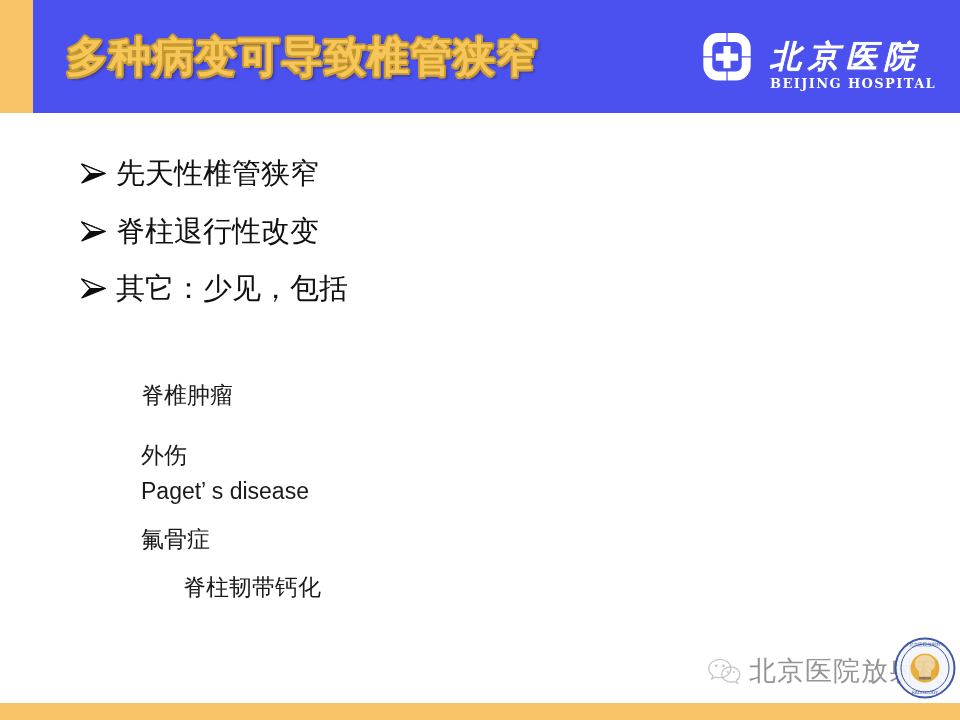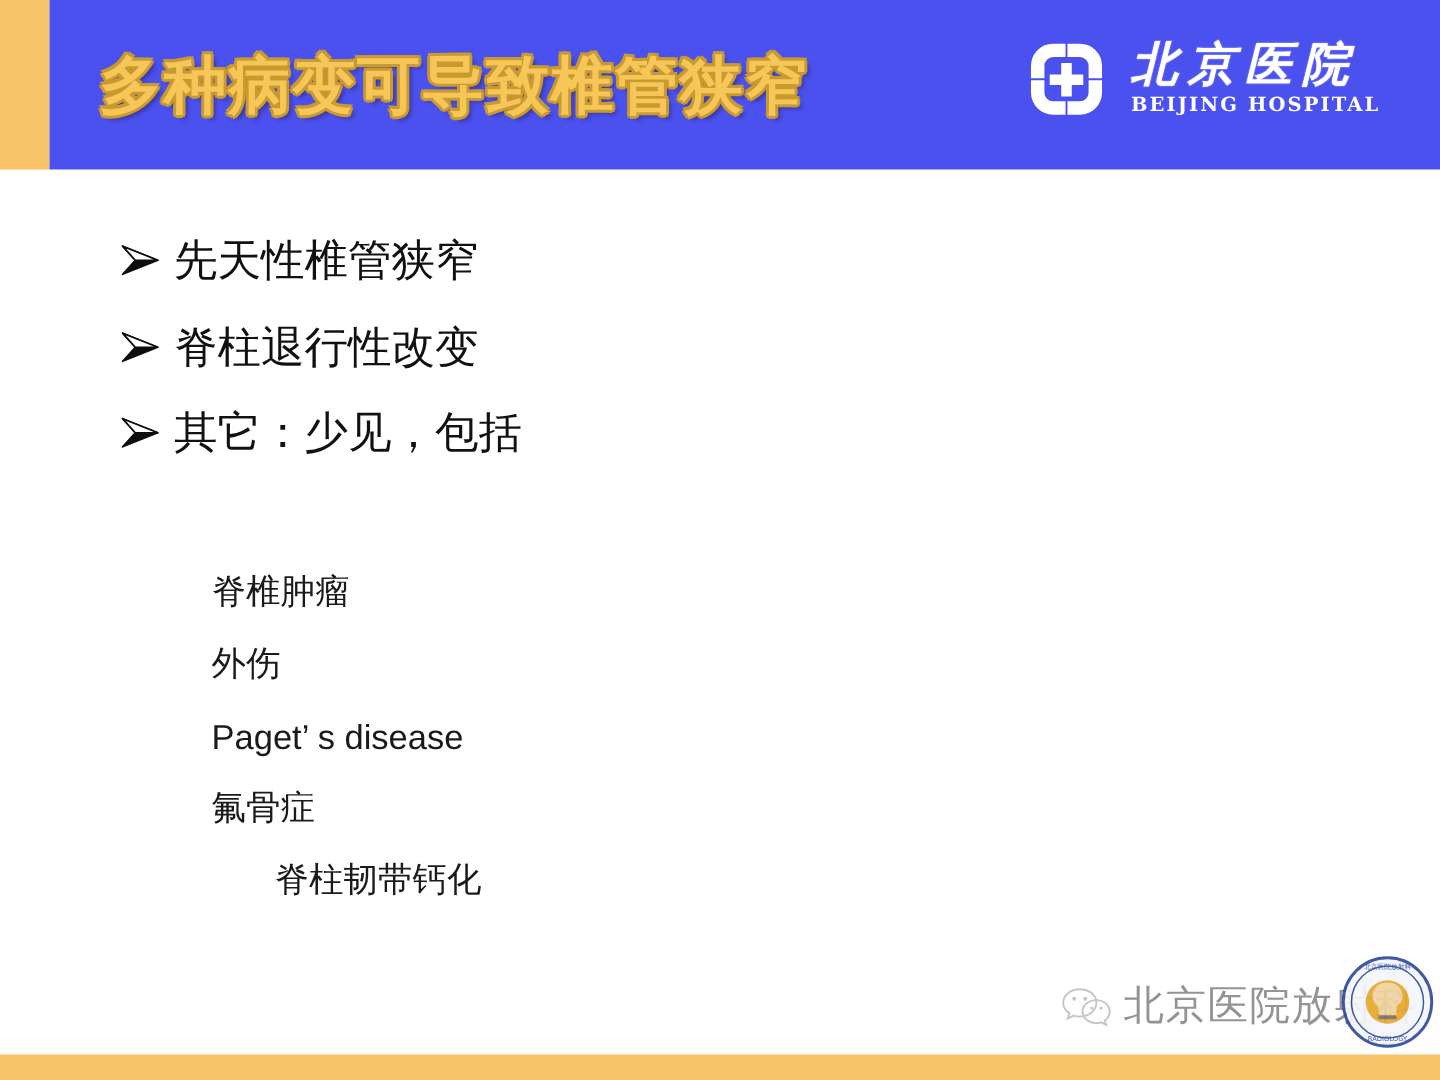--- a/index.html
+++ b/index.html
@@ -47,24 +47,24 @@
        2px 0 0 #c99a2e, -2px 0 0 #c99a2e,
        0 2px 0 #c99a2e, 0 -2px 0 #c99a2e,
        1.5px 1.5px 0 #c99a2e, -1.5px 1.5px 0 #c99a2e,
        1.5px -1.5px 0 #c99a2e, -1.5px -1.5px 0 #c99a2e,
        3px 3px 3px rgba(30,20,60,.45);
   }
 
   
   #logo-group {
     position:absolute;
-    left:678px; top:24px;
+    left:694px; top:24px;
     width:252px; height:68px;
     display:flex;
-    align-items:flex-start;
+    align-items:flex-end;
   }
   #logo-emblem { width:66px; height:64px; flex:0 0 auto; }
   #logo-wordmark {
     margin-left:10px;
     display:flex;
     flex-direction:column;
     justify-content:center;
   }
   #logo-cn {
     font-family:"DejaVu Serif","Liberation Serif",serif;
@@ -123,21 +123,21 @@
     position:absolute;
     left:141px;
     font-size:23px;
     color:#1a1a1a;
     line-height:32px;
     white-space:nowrap;
     font-family:"DejaVu Sans","Liberation Sans",sans-serif;
   }
   #sub-0 { top:217px; }
   #sub-1 { top:265px; }
-  #sub-2 { top:313px; }
+  #sub-2 { top:325px; }
   #sub-3 { top:361px; font-family:Liberation Sans, sans-serif; }
   #sub-4 { top:409px; }
   #sub-5 { top:457px;margin-left:42px; }
 
   
   #watermark {
     position:absolute;
     left:706px; top:640px;
     width:248px; height:62px;
     display:flex;

